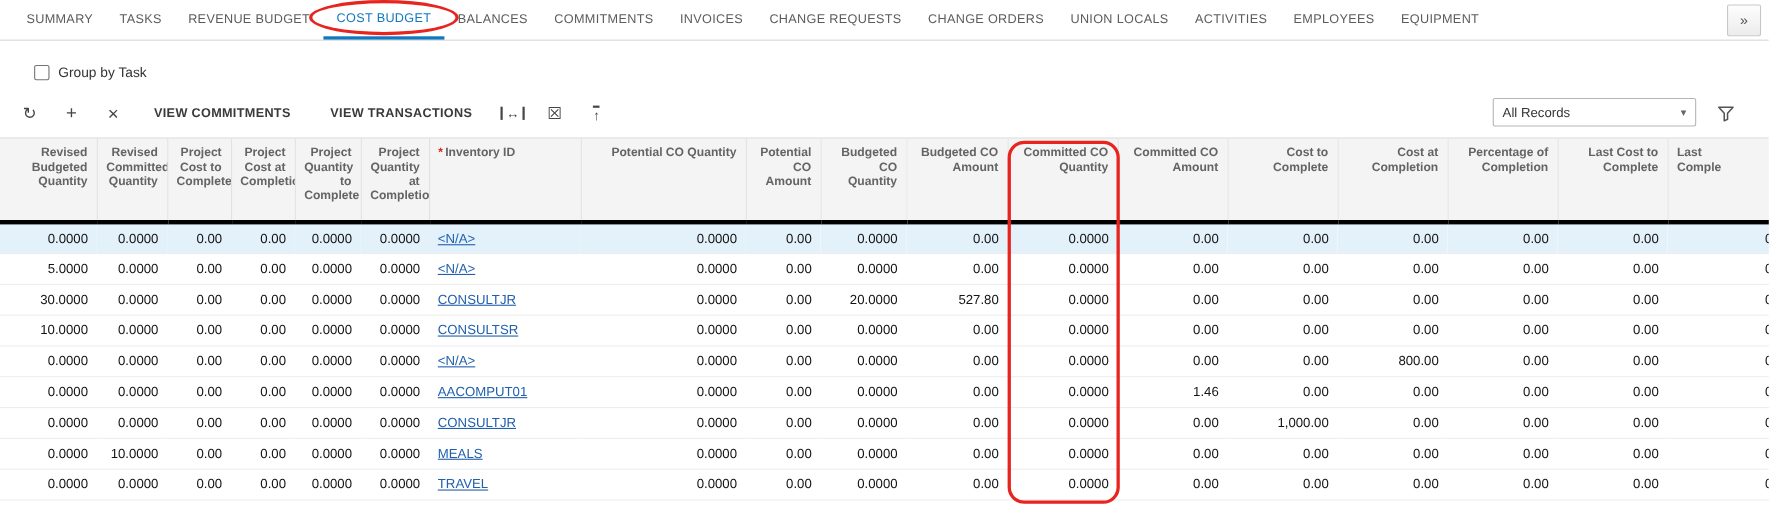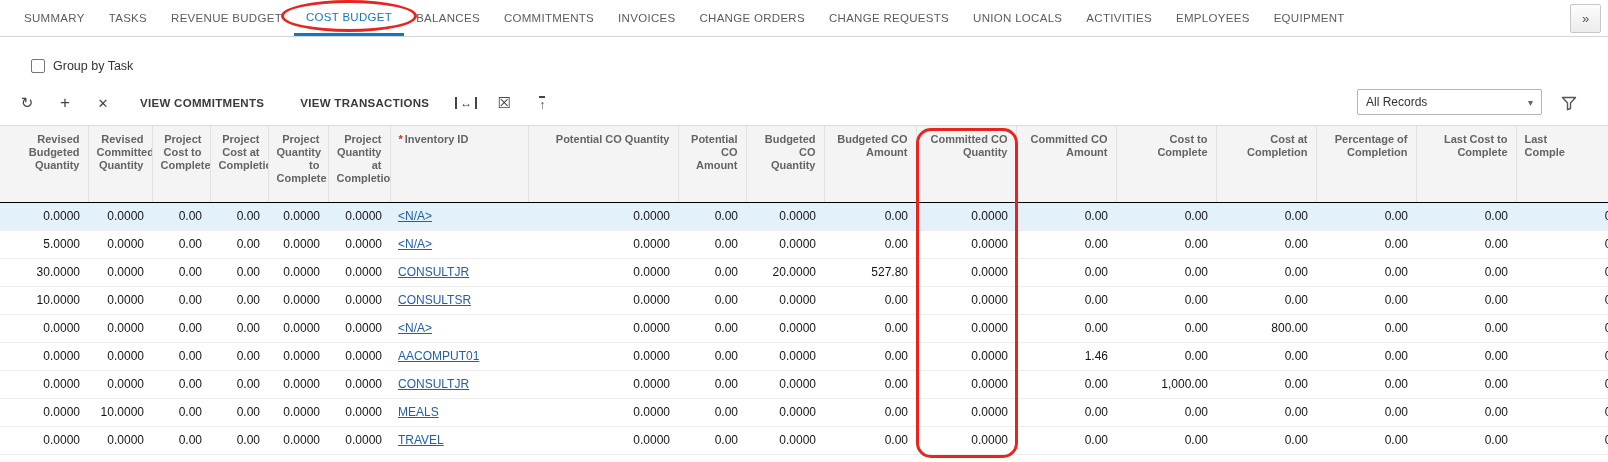--- a/index.html
+++ b/index.html
@@ -36,21 +36,21 @@
   .text-btn { background:none; border:none; height:28px; padding:0 14px; font-size:11.5px; letter-spacing:.3px;
               color:#3a3a3a; cursor:pointer; font-family:inherit; white-space:nowrap;font-weight:bold; }
   .toolbar .right { margin-left:auto; display:flex; align-items:flex-start; gap:12px; }
   .select { width:185px; height:26px; border:1px solid #b5b5b5; border-radius:2px; display:flex;
             align-items:center; padding:0 8px; font-size:12px; color:#333; cursor:pointer; background:#fff; }
   .select .caret { margin-left:auto; font-size:10px; color:#666; }
 
   
   .grid-wrap { position:relative; margin-top:4px; border-top:1px solid #dadada; }
   table { border-collapse:collapse; table-layout:fixed; width:1636px; }
-  thead th { background:#f4f4f4; border-right:1px solid #e1e1e1; border-bottom:1px solid #000000;
+  thead th { background:#f4f4f4; border-right:1px solid #e1e1e1; border-bottom:4px solid #000000;
              height:76px; vertical-align:top; padding:7px 8px 4px; font-size:11px; font-weight:bold;
              color:#646464; line-height:13px; text-align:right; overflow:hidden; white-space:pre-line;
              cursor:pointer; }
   tbody td { height:28px; padding:0 8px; font-size:12px; color:#141414; text-align:right;
              border-bottom:1px solid #ededed; overflow:hidden; white-space:nowrap; cursor:default; }
   tr.selected td { background:#e3f1fb; }
   a.cell-link { color:var(--link); text-decoration:underline; cursor:pointer; }
   .required { color:#d42a1e; margin-right:2px; font-weight:bold; }
   .col-annotation { position:absolute; border:3px solid var(--ann); border-radius:15px; pointer-events:none; }
 </style>
@@ -77,24 +77,24 @@
         <div class="tab">
           <span>BALANCES</span>
         </div>
         <div class="tab">
           <span>COMMITMENTS</span>
         </div>
         <div class="tab">
           <span>INVOICES</span>
         </div>
         <div class="tab">
+          <span>CHANGE REQUESTS</span>
+        </div>
+        <div class="tab">
           <span>CHANGE ORDERS</span>
-        </div>
-        <div class="tab">
-          <span>CHANGE REQUESTS</span>
         </div>
         <div class="tab">
           <span>UNION LOCALS</span>
         </div>
         <div class="tab">
           <span>ACTIVITIES</span>
         </div>
         <div class="tab">
           <span>EMPLOYEES</span>
         </div>

